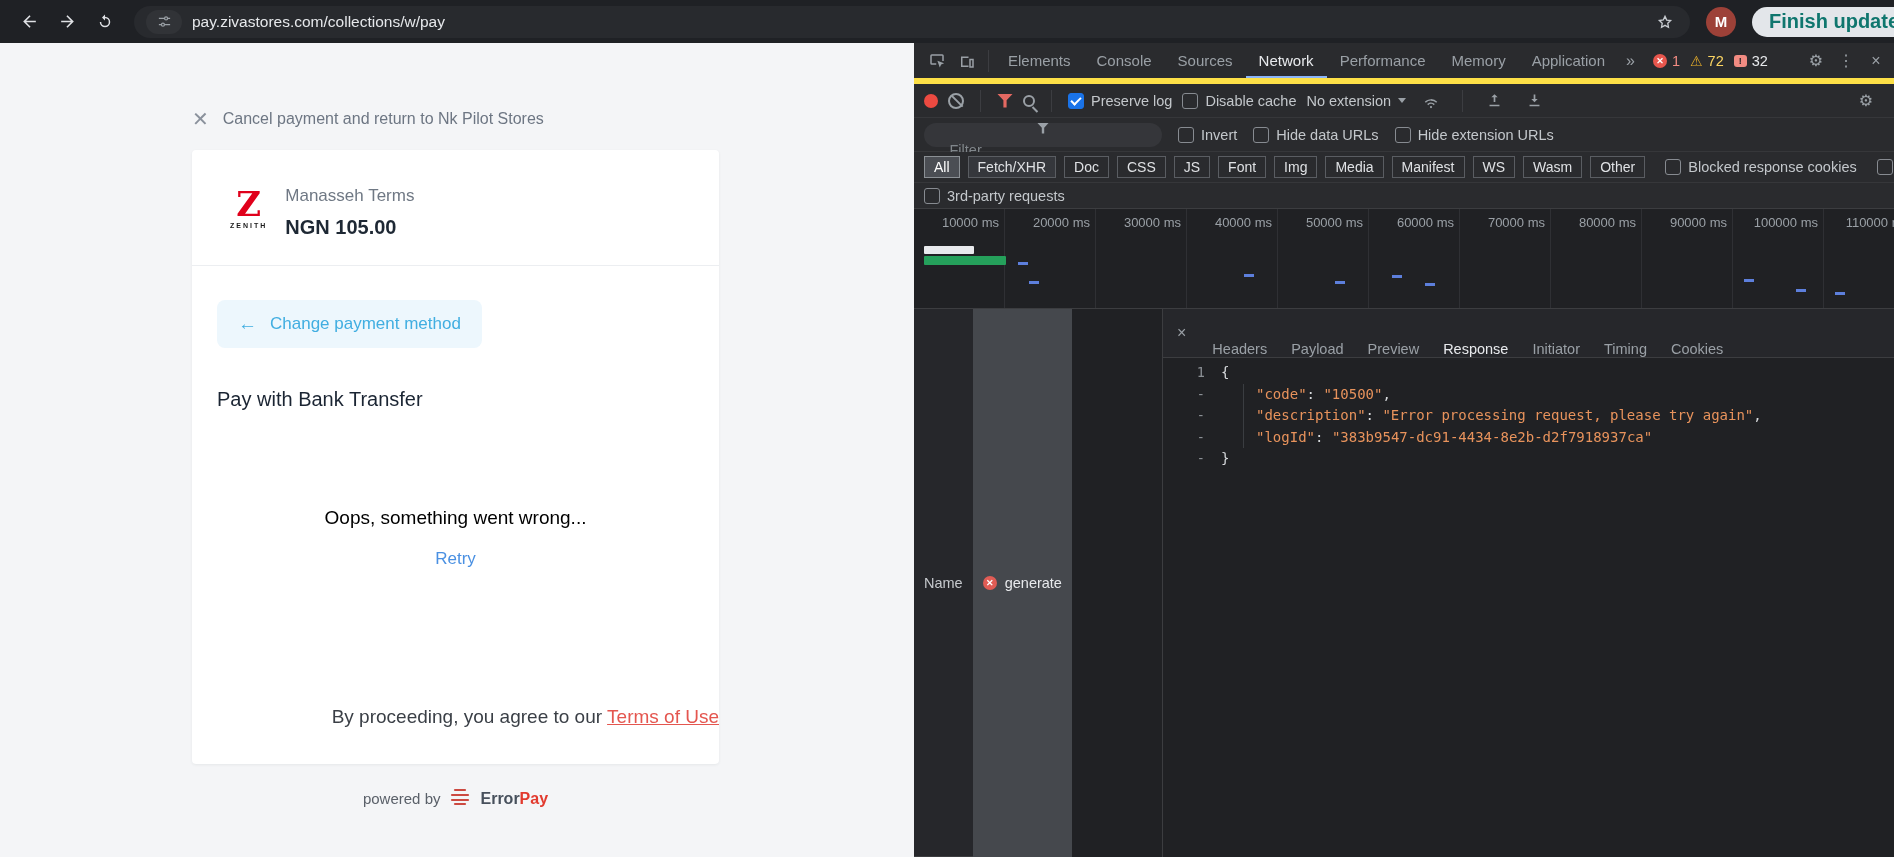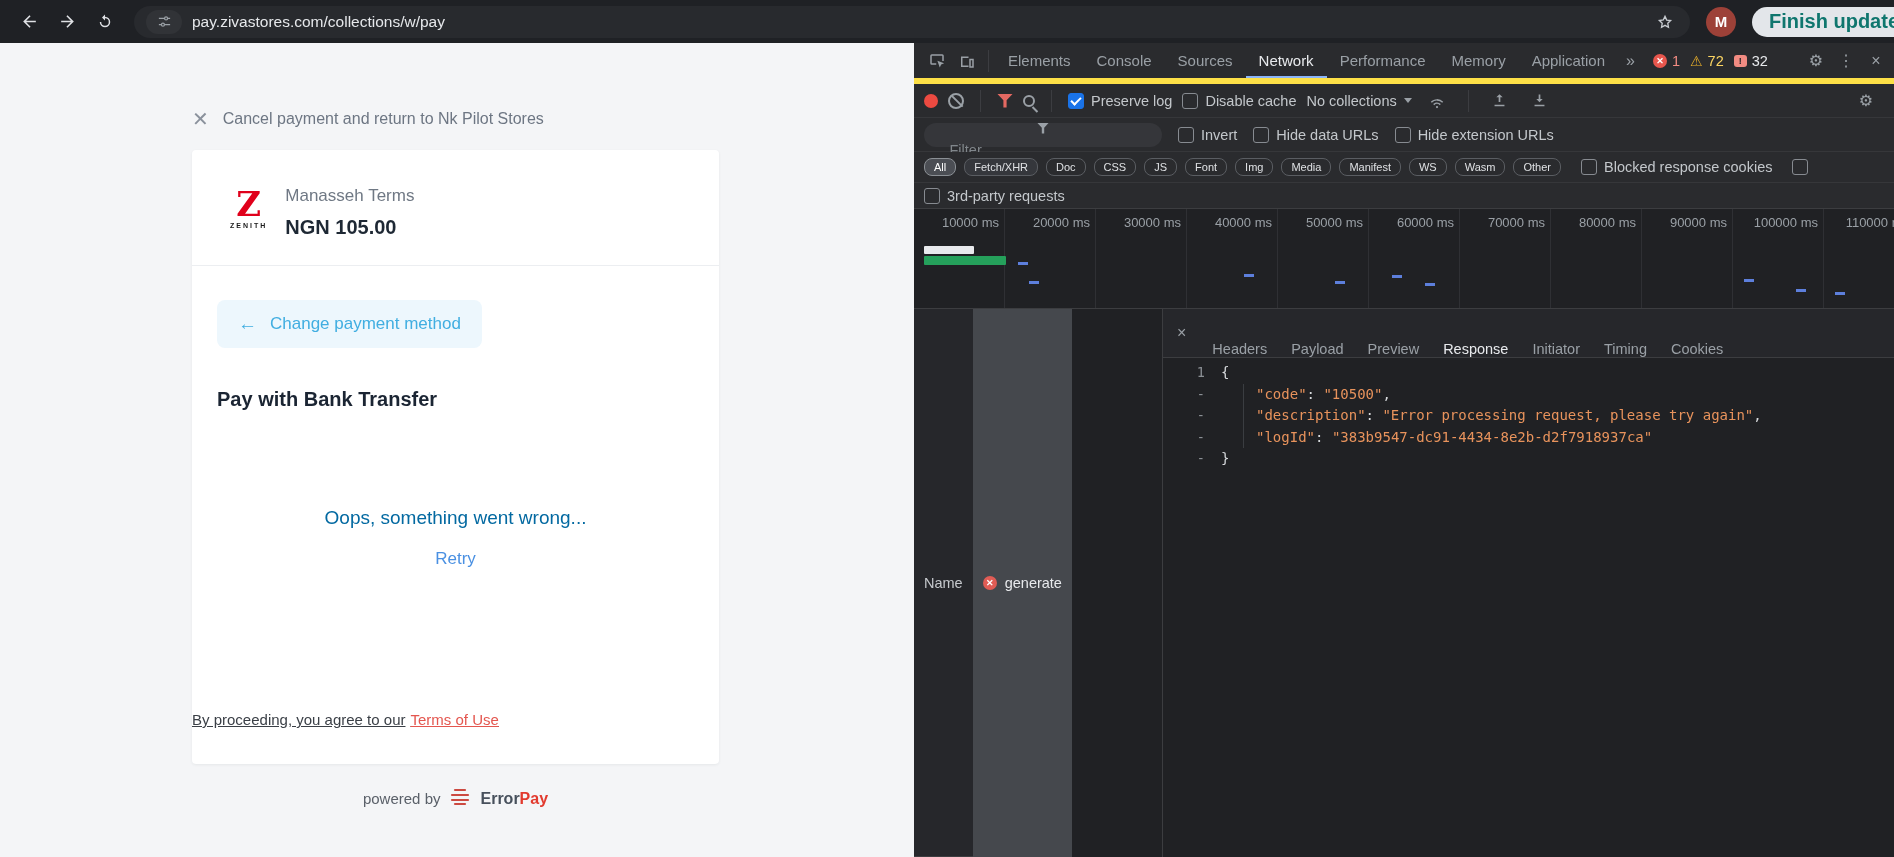--- a/index.html
+++ b/index.html
@@ -30,25 +30,25 @@
   .card-header { display:flex; gap:18px; align-items:flex-start; padding:36px 38px 26px; border-bottom:1px solid #eceef1; }
   .z-logo { text-align:center; padding-top:2px; }
   .z-letter { font-family:"DejaVu Serif", serif; font-size:34px; font-weight:bold; color:#e0001b; line-height:.95; }
   .z-brand { font-size:7px; letter-spacing:2px; color:#1a1a1a; font-weight:bold; margin-top:2px; }
   .cust-name { color:#6f7884; font-size:17px; margin-bottom:10px; }
   .cust-amount { color:#1e2834; font-size:20px; font-weight:bold; }
   .card-body { padding:34px 25px 0; }
   .change-pill { display:inline-flex; align-items:center; gap:13px; height:48px; padding:0 21px;
     background:#edf7fd; border-radius:8px; color:#41aee1; font-size:17px; cursor:pointer; }
   .change-arrow { font-size:19px; }
-  .pay-heading { margin-top:40px; font-size:20px; font-weight:bold; color:#1b2533; }
+  .pay-heading { margin-top:40px; font-size:20px; font-weight:normal; color:#1b2533; }
   .error-block { margin-top:96px; text-align:center; }
-  .oops-text { font-size:19px; color:#0369a1;text-align:center; }
+  .oops-text { font-size:19px; color:#000000;text-align:center; }
   .retry-link { display:inline-block; margin-top:20px; font-size:17px; color:#4a90e2; cursor:pointer; }
-  .terms-row { position:absolute; bottom:36px; left:0; right:0; text-align:left; font-size:15px; color:#3a3f46;text-decoration:underline; }
+  .terms-row { position:absolute; bottom:36px; left:0; right:0; text-align:right; font-size:19px; color:#3a3f46; }
   .terms-link { color:#e4564f; text-decoration:underline; margin-left:5px; cursor:pointer; }
   .powered-row { position:absolute; top:744px; left:192px; width:527px; display:flex; justify-content:center;
     align-items:center; gap:9px; color:#5a6069; font-size:15px; }
   .gp-brand { font-size:16px; }
   .gp-global { color:#47505c; font-weight:bold; }
   .gp-pay { color:#e23a2e; font-weight:bold; }
 
   
   .devtools { position:absolute; top:43px; left:914px; width:980px; height:814px; background:#202124;
     color:#9aa0a6; font-size:14.5px; display:flex; flex-direction:column; overflow:hidden; }
@@ -98,21 +98,21 @@
     display:flex; align-items:center; gap:16px; padding:0 10px; }
   .filter-box { width:238px; height:24px; background:#35363a; border-radius:12px;
     display:flex; align-items:center; gap:8px; padding:0 10px;flex-direction:column; }
   .filter-box .funnel { background:#9aa0a6; width:12px; height:11px; }
   .filter-box input { flex:1; background:transparent; border:none; outline:none; color:#dfe1e5;
     font-family:"Liberation Sans",sans-serif; font-size:14.5px; }
   .filter-box input::placeholder { color:#80868b; }
 
   .dt-chiprow { flex:0 0 31px; background:#2a2b2e; border-bottom:1px solid #36373a;
     display:flex; align-items:center; gap:8px; padding:0 10px; overflow:hidden; white-space:nowrap; }
-  .chip { padding:2px 9px; border-radius:8px; border:1px solid #5a5d62; color:#dfe1e4; font-size:11px; cursor:pointer; flex:0 0 auto; }
+  .chip { padding:2px 9px; border-radius:0; border:1px solid #5a5d62; color:#dfe1e4; font-size:14px; cursor:pointer; flex:0 0 auto; }
   .chip.selected { background:#4b4e54; border-color:#8b9095; color:#ffffff; }
   .chip.tinted { background:#35373c; }
   .dt-chiprow .cb-group { margin-left:12px; }
 
   .dt-thirdparty { flex:0 0 26px; background:#2a2b2e; border-bottom:1px solid #3c3d40;
     display:flex; align-items:center; padding:0 10px; }
 
   .dt-timeline { flex:0 0 100px; position:relative; background:#202124; border-bottom:1px solid #3c3d40;
     display:flex; overflow:hidden; cursor:col-resize; }
   .tl-col { flex:0 0 91px; border-right:1px solid #2f3034; font-size:13px; color:#9aa0a6;
@@ -303,21 +303,21 @@
     <span class="vsep"></span>
     <label class="cb-group">
       <span class="cb checked"></span>
       <span class="cb-label">Preserve log</span>
     </label>
     <label class="cb-group">
       <span class="cb"></span>
       <span class="cb-label">Disable cache</span>
     </label>
     <div class="throttle">
-      <span>No collections</span>
+      <span>No extension</span>
       <span class="caret"></span>
     </div>
     <span class="dt-icon">
       <svg width="18" height="18" viewBox="0 0 24 24">
           <path fill="#9aa0a6" d="M12 18.5a1.5 1.5 0 1 0 0 3 1.5 1.5 0 0 0 0-3zM12 14c-2 0-3.8.8-5.1 2.1l1.4 1.4a5.2 5.2 0 0 1 7.4 0l1.4-1.4A7.2 7.2 0 0 0 12 14zM12 9.5c-3.2 0-6.2 1.3-8.3 3.4l1.4 1.4A9.7 9.7 0 0 1 12 11.5c2.7 0 5.2 1.1 6.9 2.8l1.4-1.4A11.7 11.7 0 0 0 12 9.5z"></path>
         </svg>
     </span>
     <span class="vsep"></span>
     <span class="dt-icon">
       <svg width="17" height="17" viewBox="0 0 24 24">

